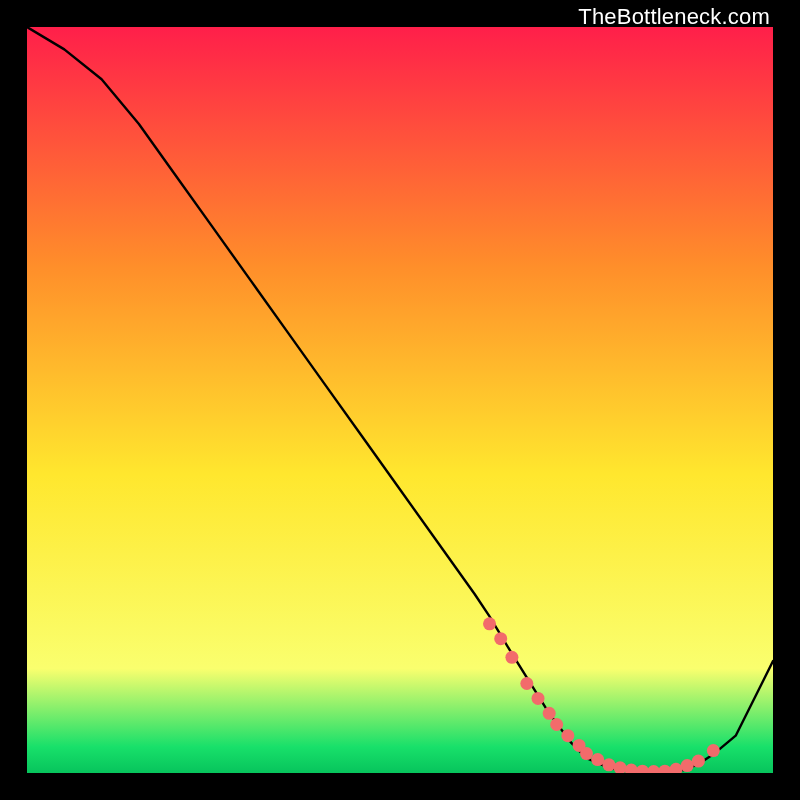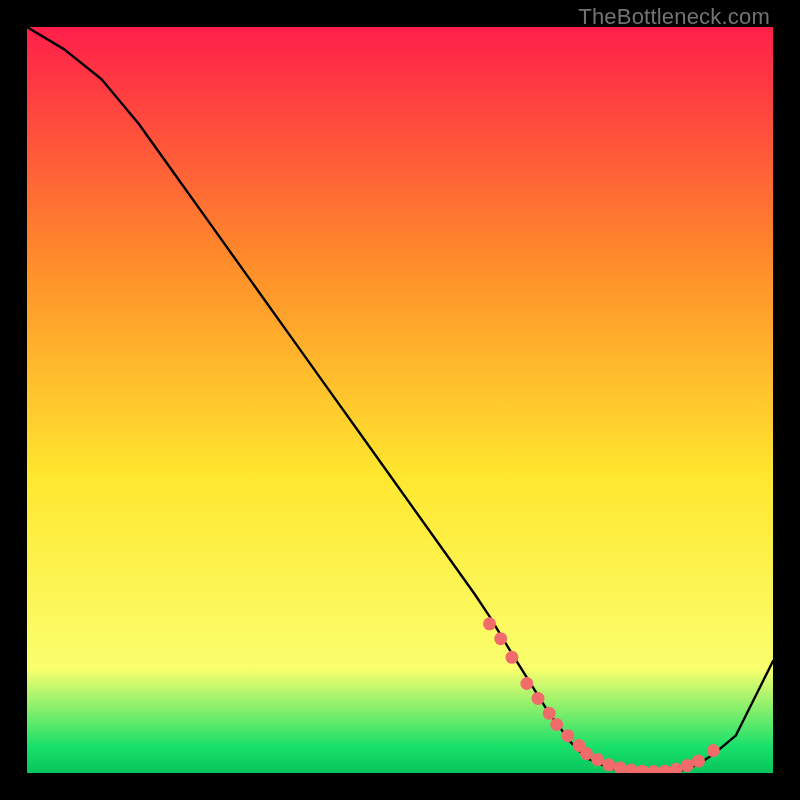--- a/index.html
+++ b/index.html
@@ -33,21 +33,21 @@
     inset: 0;
     pointer-events: none;
   }
   .watermark {
     position: absolute;
     top: 4px;
     right: 30px;
     font-family: Arial, Helvetica, sans-serif;
     font-size: 22px;
     font-weight: 500;
-    color: #737373;
+    color: #ffffff;
     letter-spacing: 0.2px;
     user-select: none;
     text-align: right;
   }
 </style>
 </head>
 <body>
 
 <div class="stage">
 

